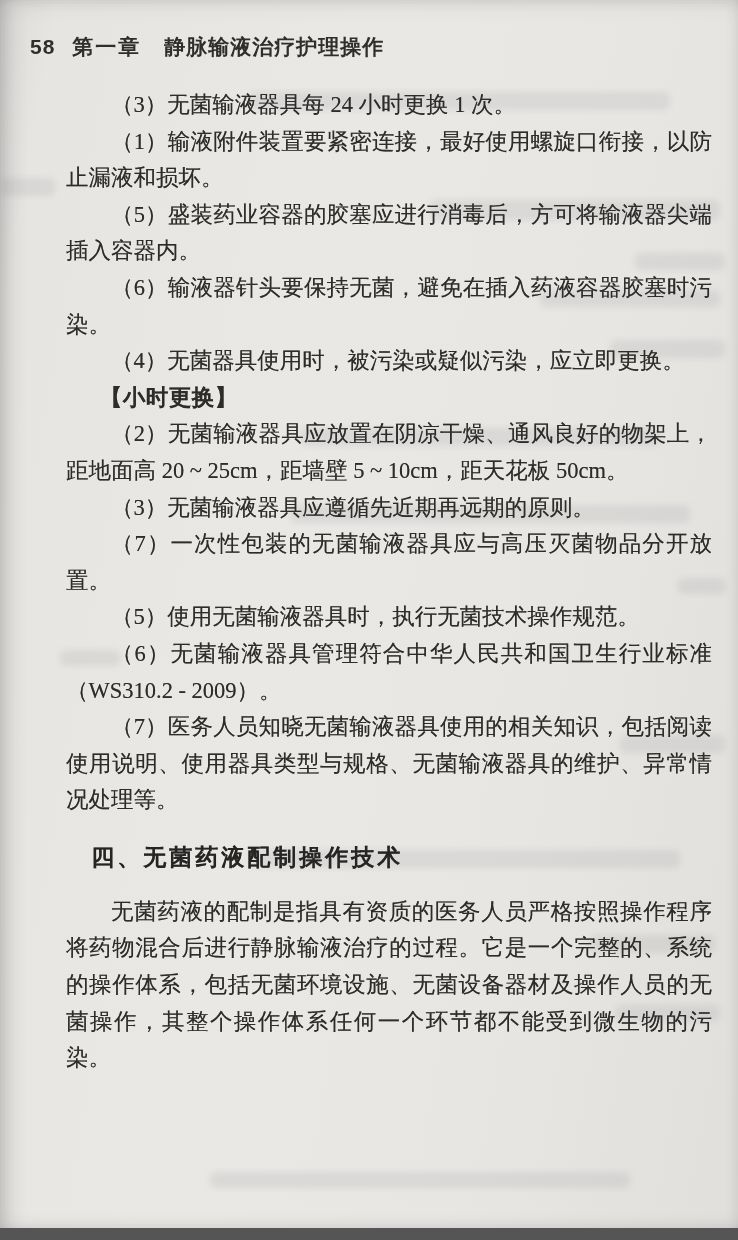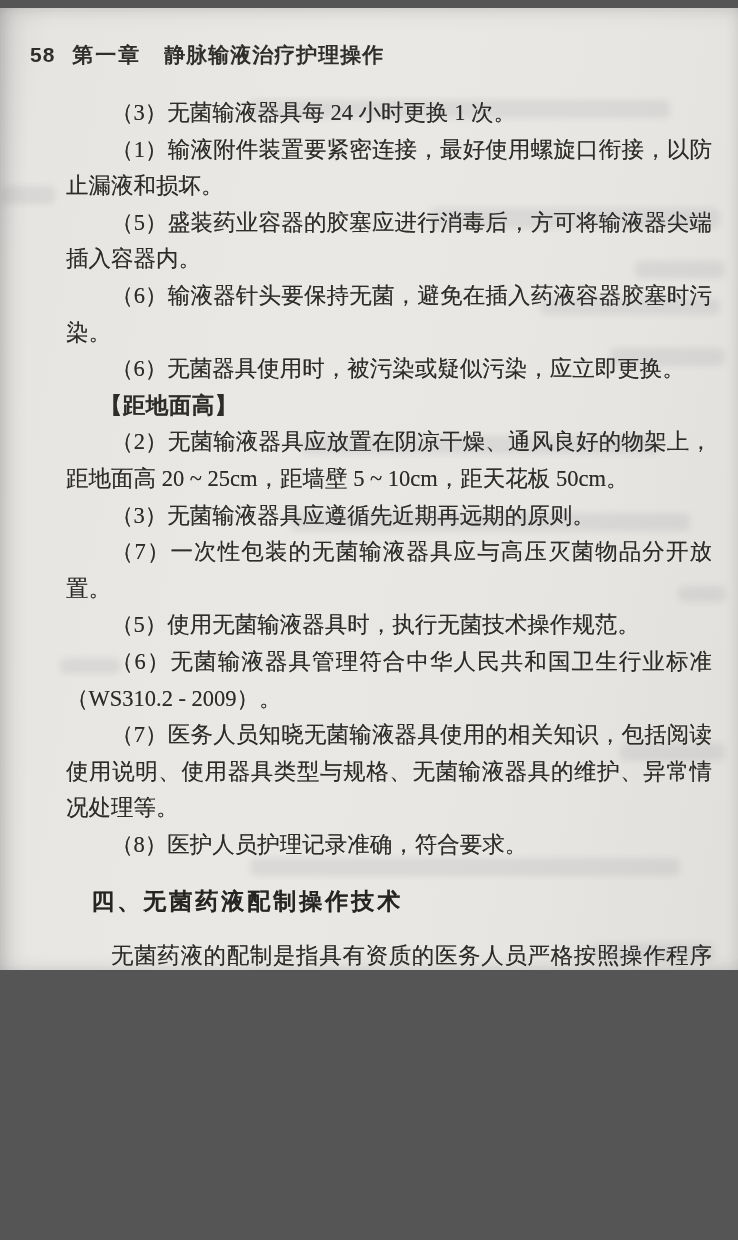--- a/index.html
+++ b/index.html
@@ -1,20 +1,20 @@
 <!DOCTYPE html>
 <html lang="zh"><head>
 <meta charset="utf-8">
 <style>
   html, body { margin: 0; padding: 0; background: #555; }
   .page {
     position: relative;
     width: 738px;
-    height: 962px;
-    margin: 8px auto;
+    height: 1228px;
+    margin: 0 auto;
     overflow: hidden;
     background:
       linear-gradient(100deg, #dcdbd9 0%, #e7e5e2 6%, #eae8e5 40%, #e8e6e3 70%, #e1dfdc 100%);
     box-shadow:
       inset 16px 0 22px -12px rgba(70,70,72,0.30),
       inset -8px 0 16px -10px rgba(90,90,92,0.18),
       inset 0 14px 24px -16px rgba(90,90,92,0.20),
       inset 0 -10px 20px -14px rgba(90,90,92,0.15);
     font-family: "Liberation Serif", "DejaVu Serif", serif;
     color: #2d2c2a;
@@ -96,26 +96,25 @@
     <span class="page-num">58</span>
     <span class="chapter">第一章</span>
     <span class="chapter-title">静脉输液治疗护理操作</span>
   </header>
 
   <main class="page-body">
     <p class="item">（3）无菌输液器具每 24 小时更换 1 次。</p>
     <p class="item">（1）输液附件装置要紧密连接，最好使用螺旋口衔接，以防止漏液和损坏。</p>
     <p class="item">（5）盛装药业容器的胶塞应进行消毒后，方可将输液器尖端插入容器内。</p>
     <p class="item">（6）输液器针头要保持无菌，避免在插入药液容器胶塞时污染。</p>
-    <p class="item">（6）无菌器具使用时，被污染或疑似污染，应立即更换。</p>
-    <p class="label">【距地面高】</p>
+    <p class="item">（4）无菌器具使用时，被污染或疑似污染，应立即更换。</p>
+    <p class="label">【小时更换】</p>
     <p class="item">（2）无菌输液器具应放置在阴凉干燥、通风良好的物架上，距地面高 20 ~ 25cm，距墙壁 5 ~ 10cm，距天花板 50cm。</p>
     <p class="item">（3）无菌输液器具应遵循先近期再远期的原则。</p>
     <p class="item">（7）一次性包装的无菌输液器具应与高压灭菌物品分开放置。</p>
     <p class="item">（5）使用无菌输液器具时，执行无菌技术操作规范。</p>
     <p class="item">（6）无菌输液器具管理符合中华人民共和国卫生行业标准（WS310.2 - 2009）。</p>
     <p class="item">（7）医务人员知晓无菌输液器具使用的相关知识，包括阅读使用说明、使用器具类型与规格、无菌输液器具的维护、异常情况处理等。</p>
-    <p class="item">（8）医护人员护理记录准确，符合要求。</p>
     <h2 class="section-heading">四、无菌药液配制操作技术</h2>
     <p class="item">无菌药液的配制是指具有资质的医务人员严格按照操作程序将药物混合后进行静脉输液治疗的过程。它是一个完整的、系统的操作体系，包括无菌环境设施、无菌设备器材及操作人员的无菌操作，其整个操作体系任何一个环节都不能受到微生物的污染。</p>
   </main>
 
 </div>
 
 </body></html>

